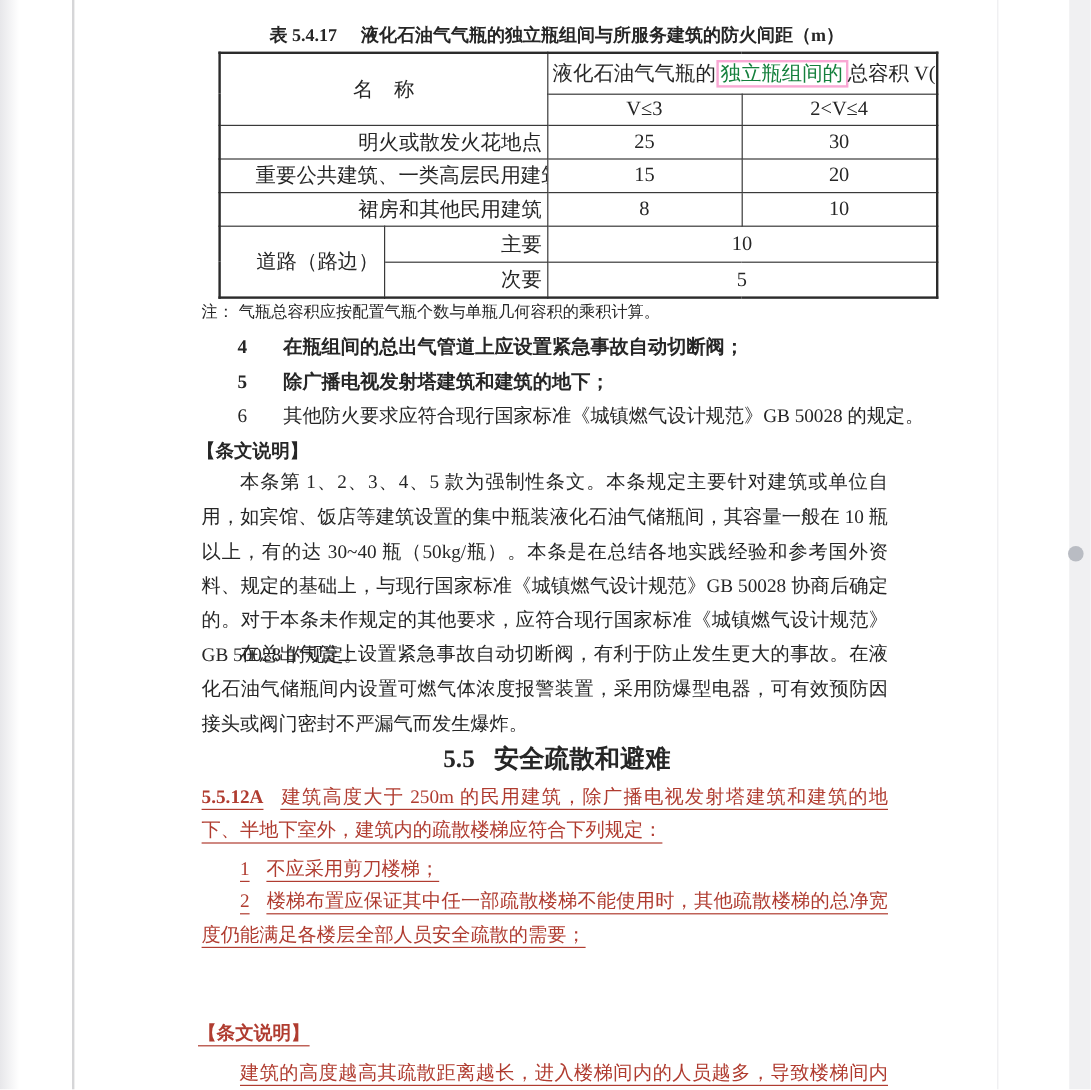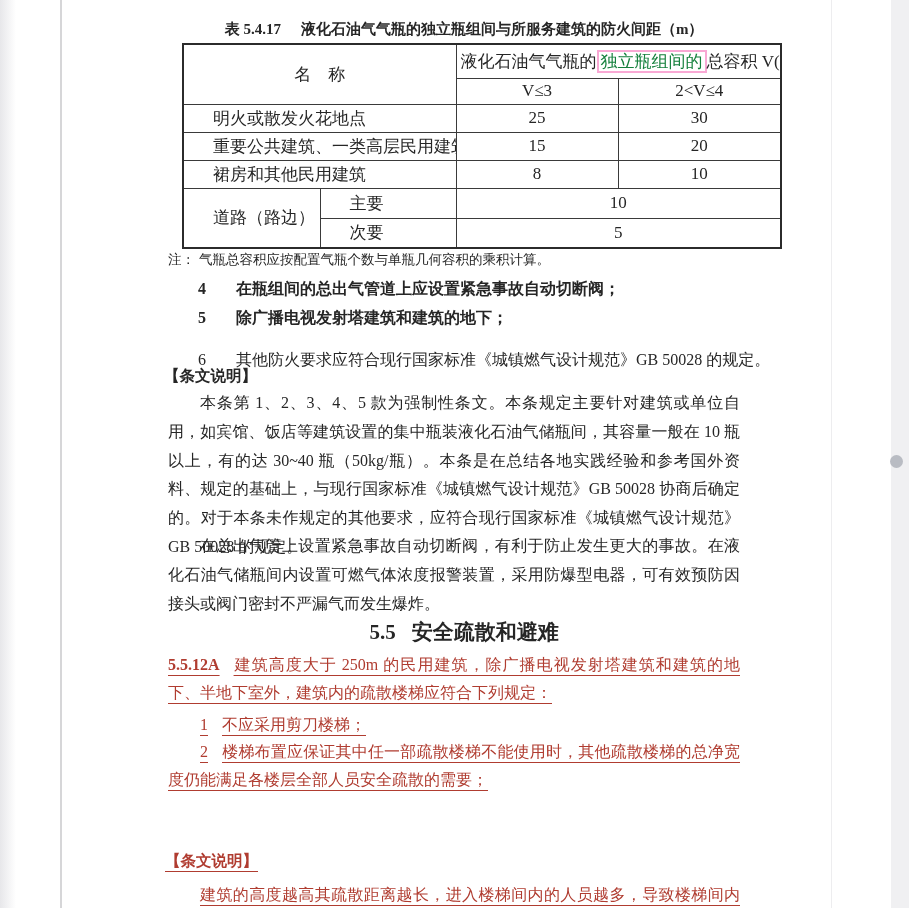--- a/index.html
+++ b/index.html
@@ -20,21 +20,21 @@
   .caption { position:absolute; top:20px; left:165px; width:598px; text-align:center;
              font-weight:bold; font-size:15px; white-space:nowrap; }
   .caption .cap-label { margin-right:20px; }
 
   
   table.fire { position:absolute; top:43px; left:182px; width:598px;
                border-collapse:collapse; font-size:17px; table-layout:fixed;border-radius:14px; }
   table.fire td { border:1px solid #3a3a3a; text-align:center; vertical-align:middle;
                   padding:0 4px; overflow:hidden; white-space:nowrap; }
   table.fire { border:2px solid #2b2b2b; }
-  table.fire td.tl { text-align:left; padding-left:29px; }
+  table.fire td.tl { text-align:right; padding-left:29px; }
   table.fire tr.hrow1 td { height:34px; }
   table.fire tr.hrow2 td { height:26px; }
   table.fire tr.drow td { height:28px; }
   table.fire tr.rrow td { height:30px; }
   .hl-box { color:#15803d; border:2px solid #f9a8d4; padding:0 2px; }
 
   
   .note { position:absolute; top:251px; left:168px; width:580px; font-size:13.5px; white-space:nowrap; }
   .note .note-label { margin-right:4px; }
   .num-item { position:absolute; left:168px; width:590px; padding-left:30px;
@@ -123,21 +123,21 @@
   <div class="note">
     <span class="note-label">注：</span><span>气瓶总容积应按配置气瓶个数与单瓶几何容积的乘积计算。</span>
   </div>
 
   <div class="num-item bold" style="top:279px">
     <span>4</span><span class="itxt">在瓶组间的总出气管道上应设置紧急事故自动切断阀；</span>
   </div>
   <div class="num-item bold" style="top:308px">
     <span>5</span><span class="itxt">除广播电视发射塔建筑和建筑的地下；</span>
   </div>
-  <div class="num-item" style="top:350px">
+  <div class="num-item" style="top:337px">
     <span>6</span><span class="itxt">其他防火要求应符合现行国家标准《城镇燃气设计规范》GB 50028 的规定。</span>
   </div>
 
   <div class="expl-label" style="top:366px">【条文说明】</div>
   <div class="para" style="top:389px">本条第 1、2、3、4、5 款为强制性条文。本条规定主要针对建筑或单位自用，如宾馆、饭店等建筑设置的集中瓶装液化石油气储瓶间，其容量一般在 10 瓶以上，有的达 30~40 瓶（50kg/瓶）。本条是在总结各地实践经验和参考国外资料、规定的基础上，与现行国家标准《城镇燃气设计规范》GB 50028 协商后确定的。对于本条未作规定的其他要求，应符合现行国家标准《城镇燃气设计规范》GB 50028 的规定。</div>
   <div class="para" style="top:532px">在总出气管上设置紧急事故自动切断阀，有利于防止发生更大的事故。在液化石油气储瓶间内设置可燃气体浓度报警装置，采用防爆型电器，可有效预防因接头或阀门密封不严漏气而发生爆炸。</div>
 
   <div class="sec-heading">
     <span class="sec-num">5.5</span><span>安全疏散和避难</span>
   </div>

